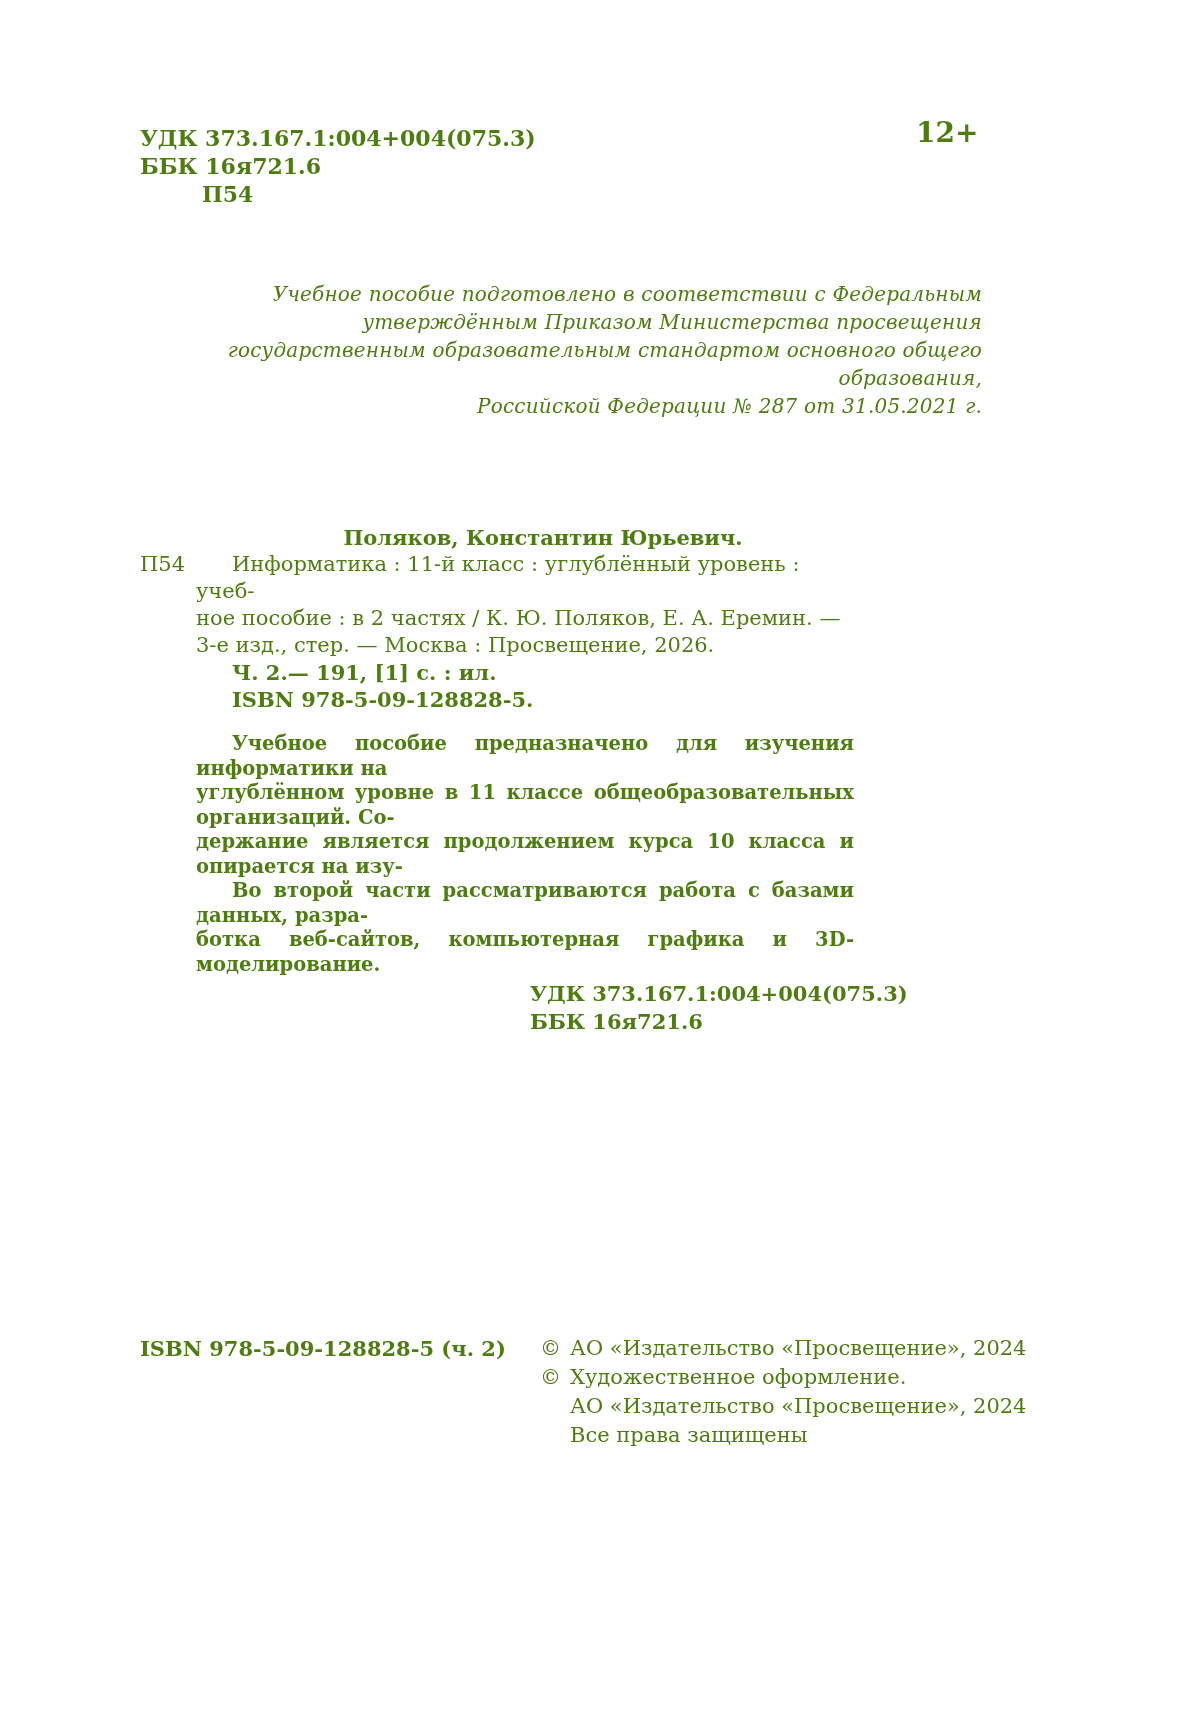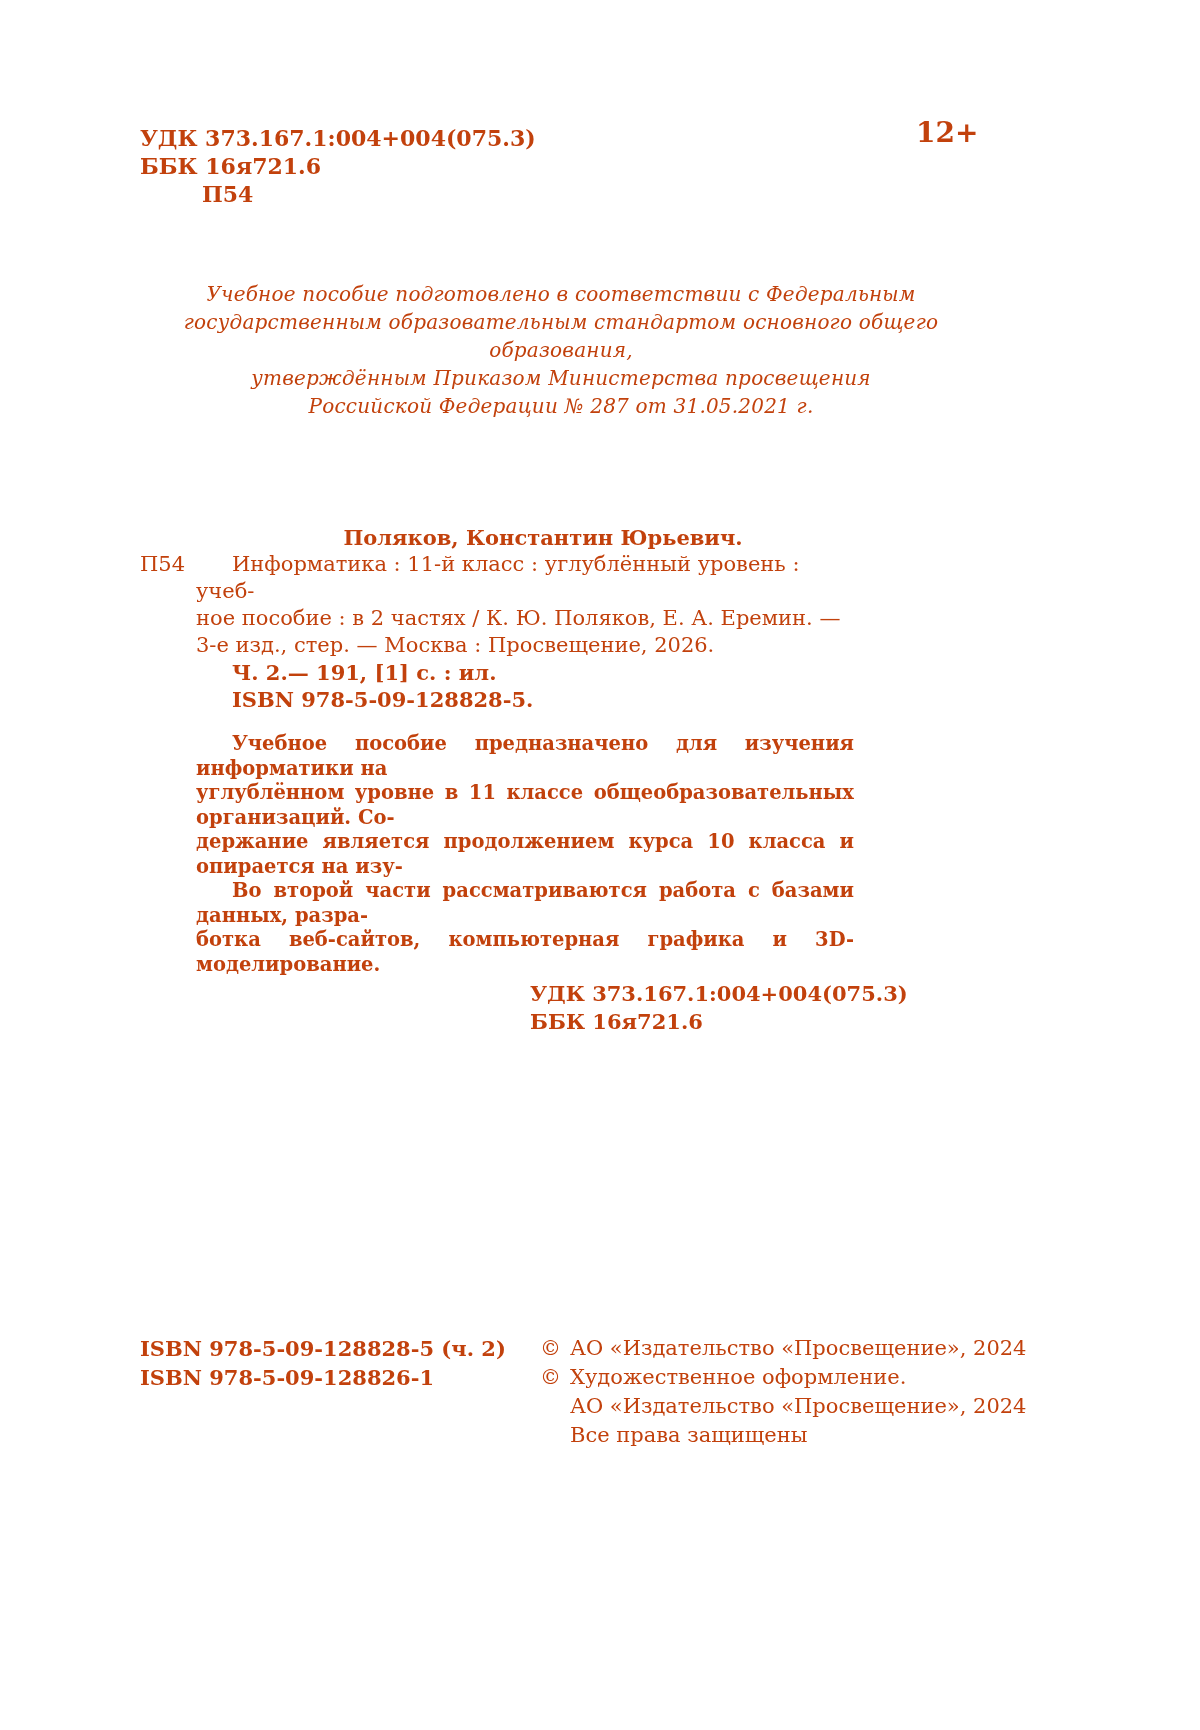--- a/index.html
+++ b/index.html
@@ -3,21 +3,21 @@
 <meta charset="utf-8">
 <style>
   html, body { margin: 0; padding: 0; background: #e8e8e8; }
   .page {
     position: relative;
     width: 1200px;
     height: 1730px;
     margin: 0 auto;
     background: #ffffff;
     font-family: "DejaVu Serif", "Liberation Serif", serif;
-    color: #c2410c;
+    color: #4d7c0f;
     overflow: hidden;
   }
 
   
   .header-left {
     position: absolute;
     top: 124px;
     left: 140px;
     font-weight: bold;
     font-size: 22px;
@@ -34,21 +34,21 @@
     font-size: 28px;
     line-height: 30px;
   }
 
   
   .fgos {
     position: absolute;
     top: 280px;
     left: 140px;
     width: 842px;
-    text-align: center;
+    text-align: right;
     font-style: italic;
     font-size: 20px;
     line-height: 28px;
     letter-spacing: 0.2px;
   }
 
   
   .main {
     position: absolute;
     top: 524px;
@@ -113,22 +113,22 @@
   <div class="header-left">
     <div>УДК 373.167.1:004+004(075.3)</div>
     <div>ББК 16я721.6</div>
     <div class="p54">П54</div>
   </div>
 
   <div class="age">12+</div>
 
   <div class="fgos">
     <div>Учебное пособие подготовлено в соответствии с Федеральным</div>
+    <div>утверждённым Приказом Министерства просвещения</div>
     <div>государственным образовательным стандартом основного общего образования,</div>
-    <div>утверждённым Приказом Министерства просвещения</div>
     <div>Российской Федерации № 287 от 31.05.2021 г.</div>
   </div>
 
   <div class="main">
     <div class="margin-code">П54</div>
     <div class="bib-text">
       <div class="author ind">Поляков, Константин Юрьевич.</div>
       <div class="ind">Информатика : 11-й класс : углублённый уровень : учеб-</div>
       <div>ное пособие : в 2 частях / К. Ю. Поляков, Е. А. Еремин. —</div>
       <div>3-е изд., стер. — Москва : Просвещение, 2026.</div>
@@ -146,21 +146,20 @@
       <div class="codes">
         <div>УДК 373.167.1:004+004(075.3)</div>
         <div>ББК 16я721.6</div>
       </div>
     </div>
   </div>
 
   <div class="footer">
     <div class="isbn-col">
       <div>ISBN 978-5-09-128828-5 (ч. 2)</div>
-      <div>ISBN 978-5-09-128826-1</div>
     </div>
     <div class="copy-col">
       <div class="copy-entry">
         <span class="c">©</span>
         <div class="copy-lines">
           <div>АО «Издательство «Просвещение», 2024</div>
         </div>
       </div>
       <div class="copy-entry">
         <span class="c">©</span>

